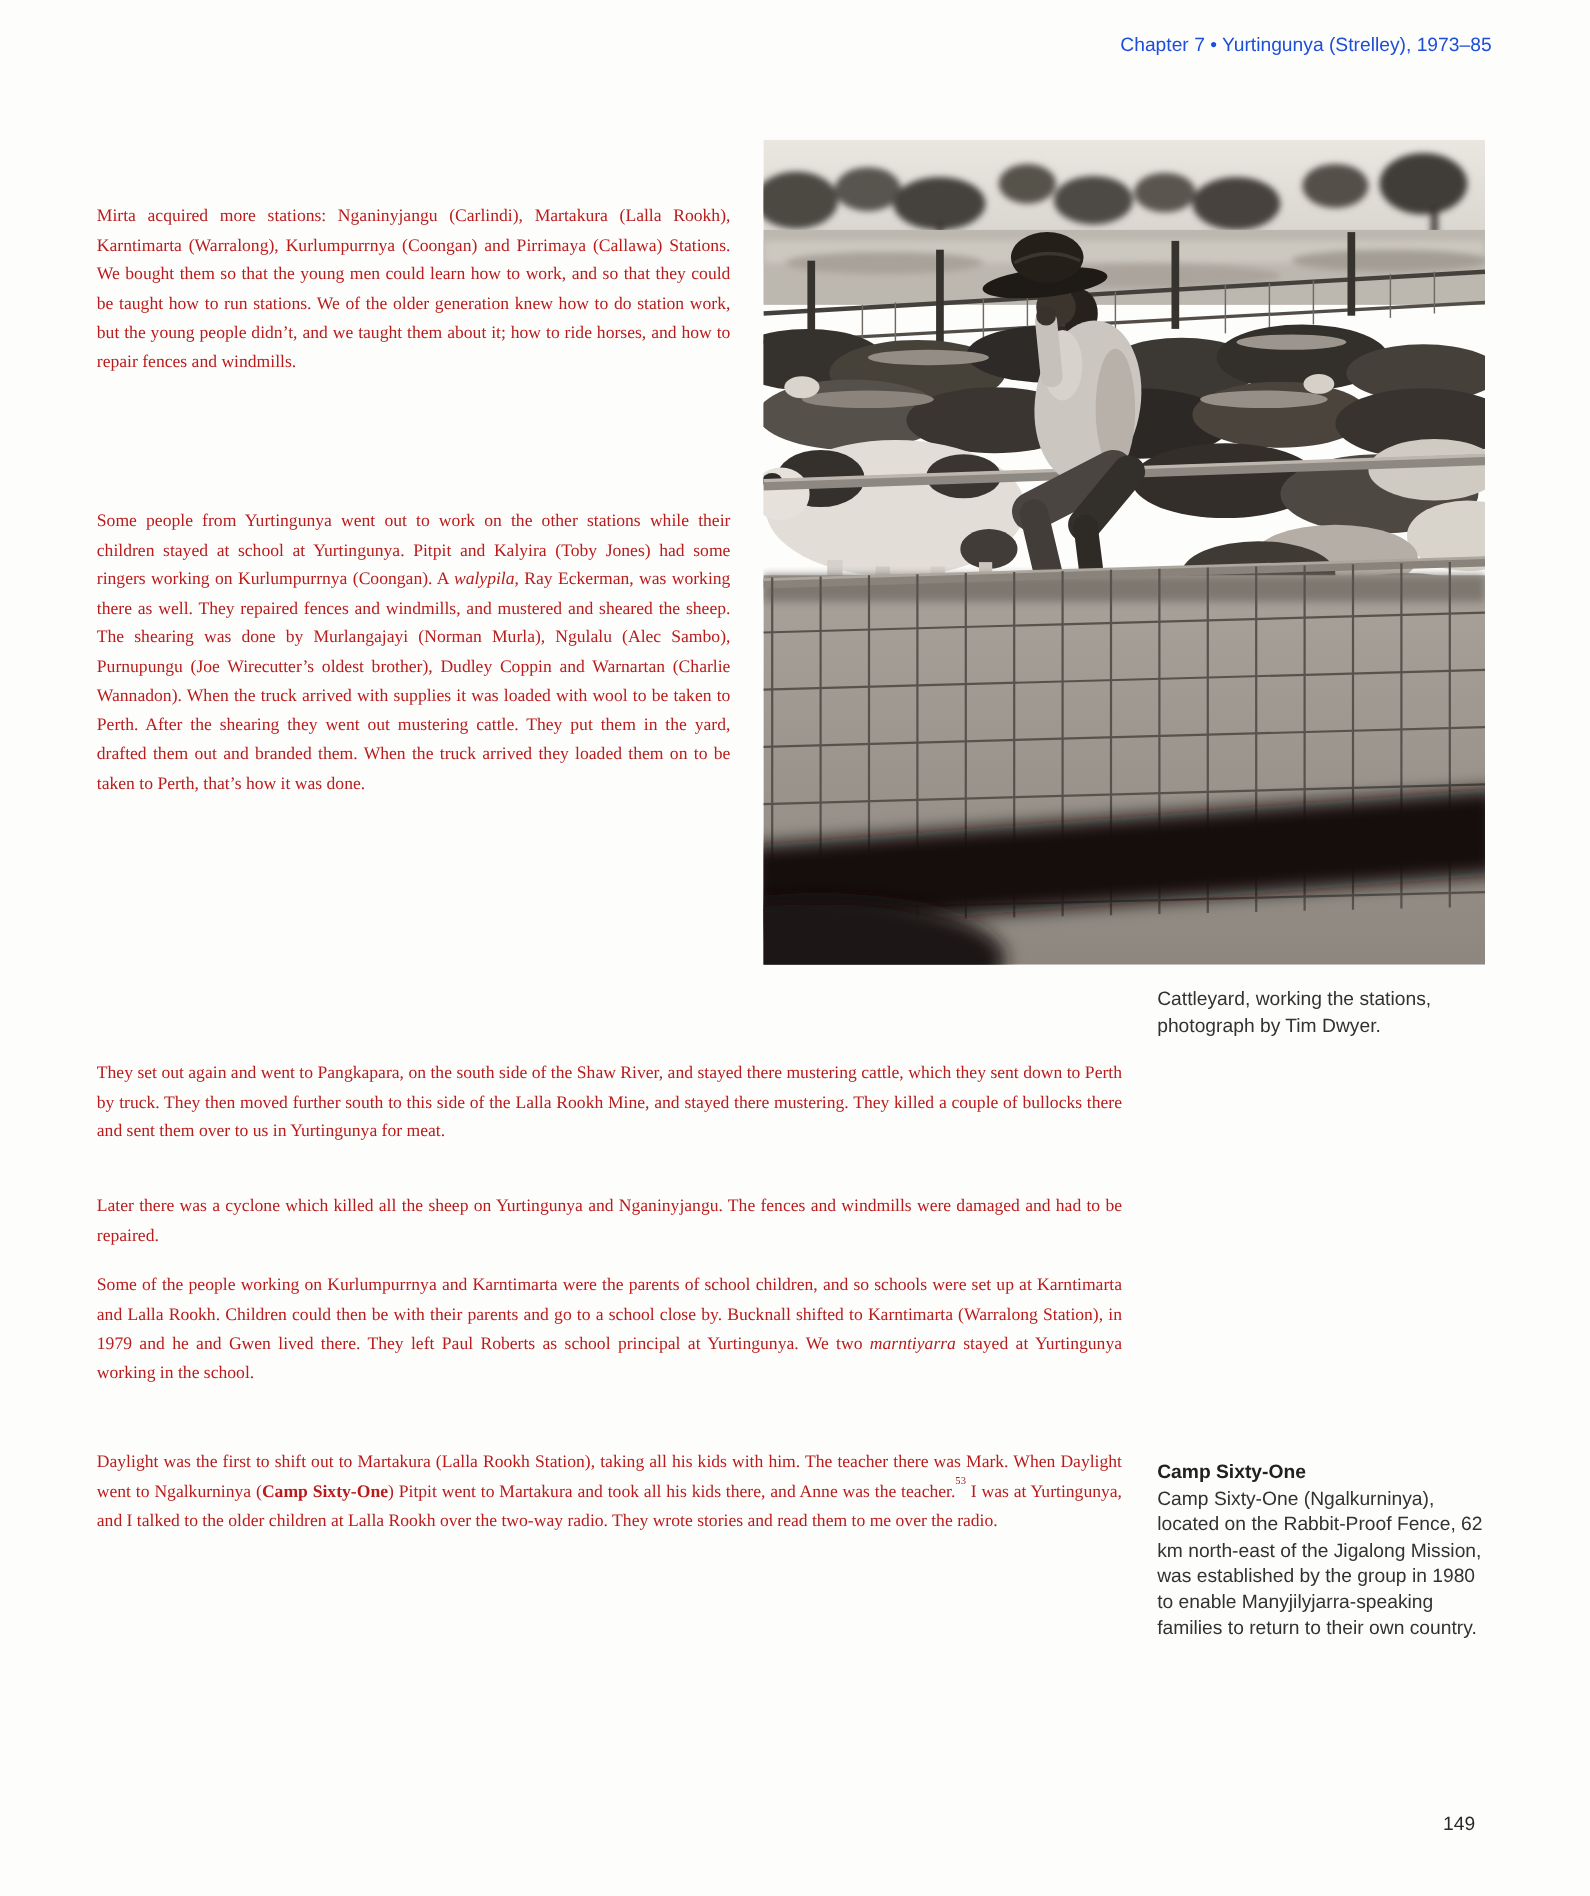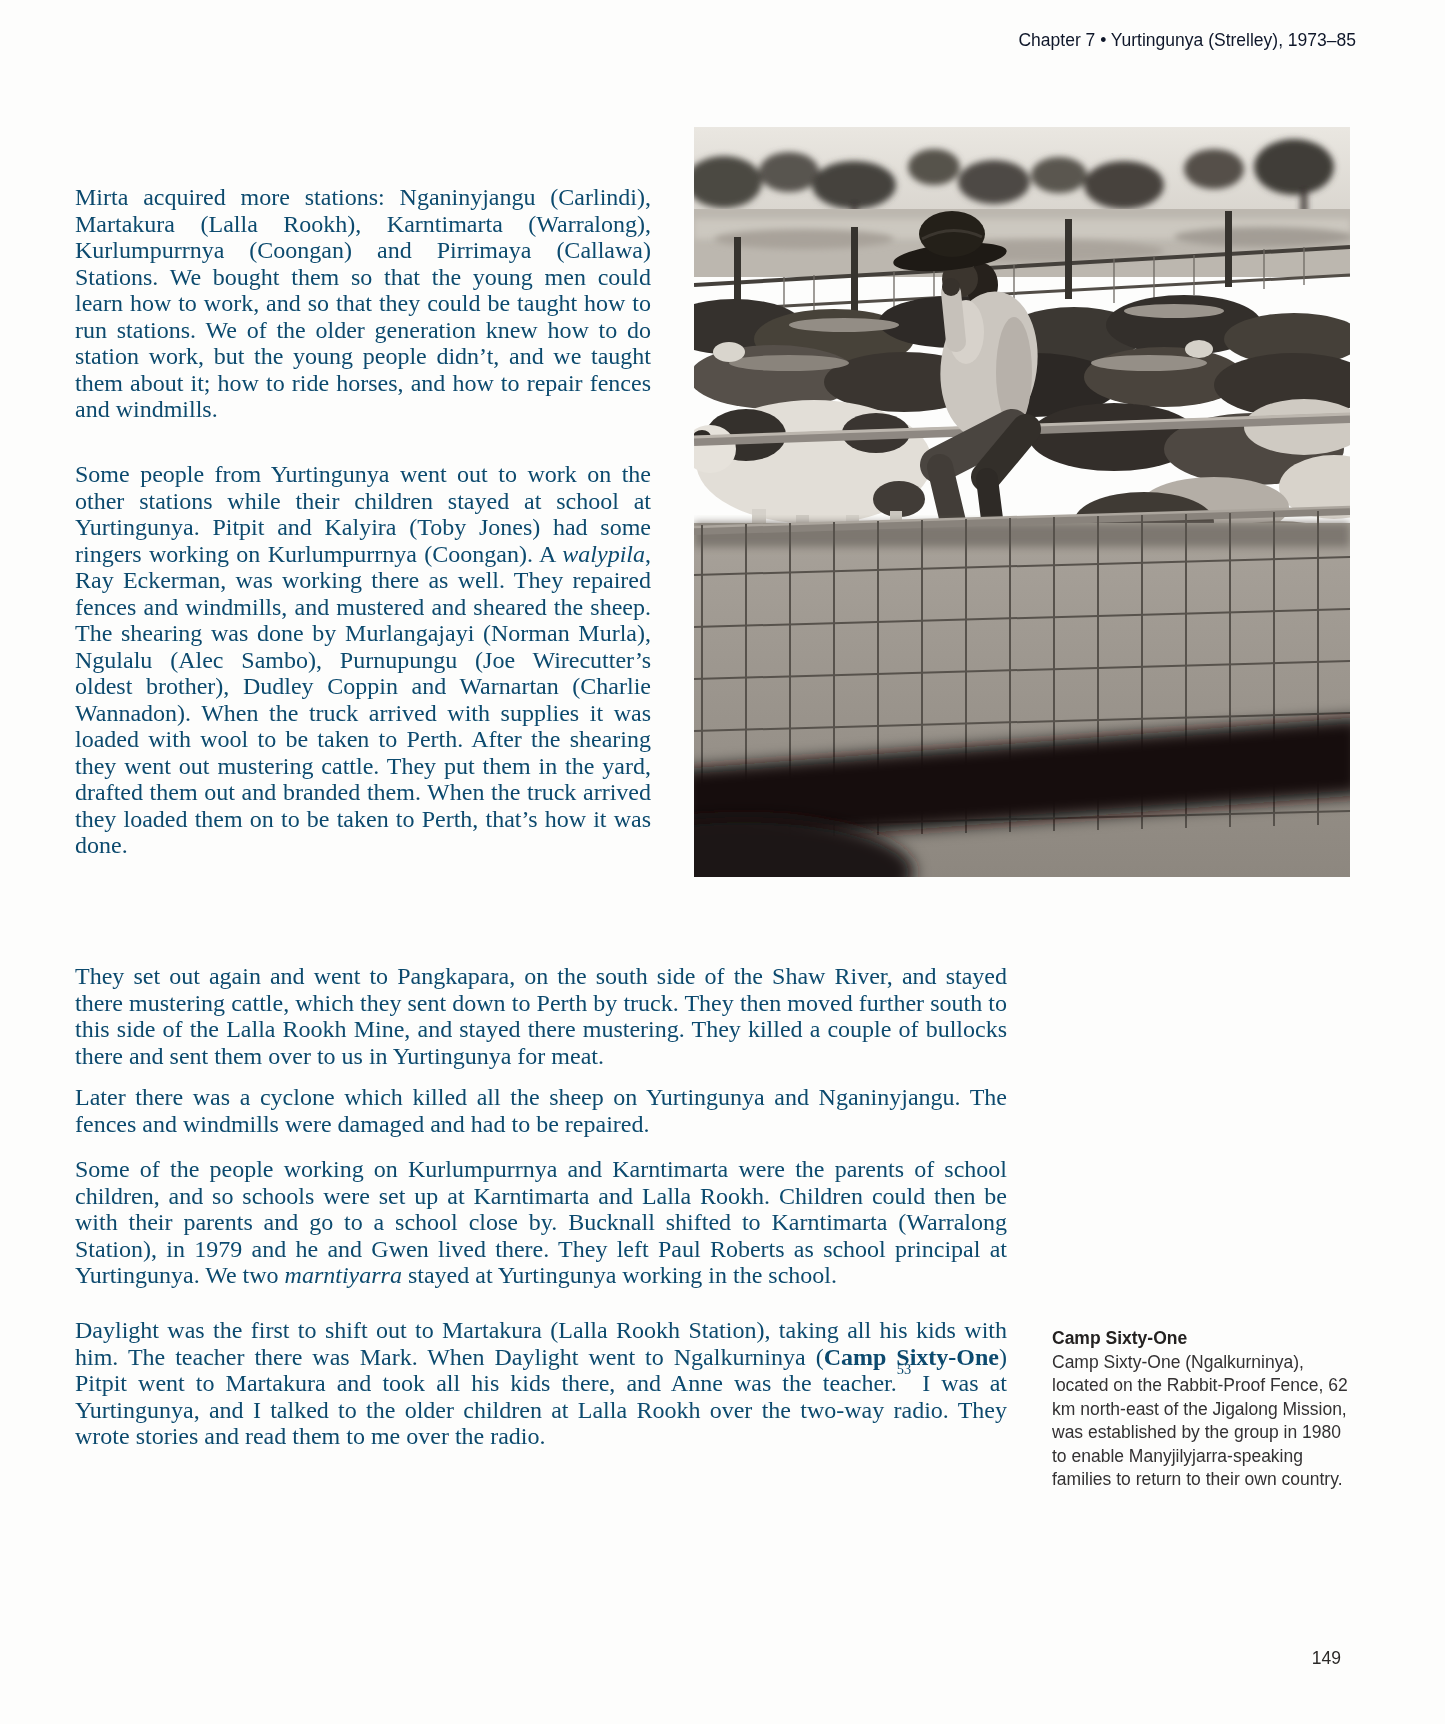--- a/index.html
+++ b/index.html
@@ -3,35 +3,35 @@
 <meta charset="utf-8">
 <style>
   html,body { margin:0; padding:0; background:#e9e9e9; }
   .page {
     position:relative; width:1445px; height:1724px; margin:0 auto;
     background:#fdfdfc; overflow:hidden;
     font-family:"Liberation Serif", serif; color:#211e1c;
   }
   .running-head {
     position:absolute; top:30px; right:89px;
-    font-family:"Liberation Sans", sans-serif; font-size:17.5px; color:#0f172a;
+    font-family:"Liberation Sans", sans-serif; font-size:17.5px; color:#1d4ed8;
   }
   .folio {
     position:absolute; top:1648px; right:104px;
     font-family:"Liberation Sans", sans-serif; font-size:17.5px; color:#2b2927;
   }
   h1.title {
     position:absolute; left:88px; top:118px; margin:0;
     font-family:"Liberation Sans", sans-serif; font-weight:bold;
     font-size:37px; letter-spacing:-0.4px; color:#262220;
   }
   p.body {
-    position:absolute; left:75px; margin:0;
-    font-size:24px; line-height:26.5px; text-align:justify;
-    hyphens:none; color:#0c4a6e;
+    position:absolute; left:88px; margin:0;
+    font-size:16px; line-height:26.5px; text-align:justify;
+    hyphens:none; color:#b91c1c;
   }
   p.body em { font-style:italic; }
   p.body strong { font-weight:bold; }
   p.body sup { font-size:60%; line-height:0; position:relative; top:-0.55em; }
   .narrow { width:576px; }
   .wide   { width:932px; }
   .p1 { top:184px; } .p2 { top:461px; }
   .p3 { top:963px; } .p4 { top:1084px; } .p5 { top:1156px; } .p6 { top:1317px; }
   figure.photo {
     position:absolute; left:694px; top:127px; width:656px; height:750px; margin:0;
@@ -225,20 +225,24 @@
           <path d="M0,552 L656,534"></path>
         <path d="M0,604 L656,586"></path>
           <path d="M0,700 L656,684"></path>
       </g>
 
       <polygon points="-12,642 668,590 668,668 -12,720" fill="#13110e" filter="url(#blur8)"></polygon>
       <ellipse cx="50" cy="745" rx="170" ry="55" fill="#1a1713" filter="url(#blur8)"></ellipse>
     </svg>
   </figure>
 
+  <div class="caption">
+    <div>Cattleyard, working the stations,</div>
+    <div>photograph by Tim Dwyer.</div>
+  </div>
 
   <aside class="sidenote">
     <div class="sn-title">Camp Sixty-One</div>
     <div class="sn-body">Camp Sixty-One (Ngalkurninya), located on the Rabbit-Proof Fence, 62 km north-east of the Jigalong Mission, was established by the group in 1980 to enable Manyjilyjarra-speaking families to return to their own country.</div>
   </aside>
 
   <div class="folio">149</div>
 
 </div>
 

